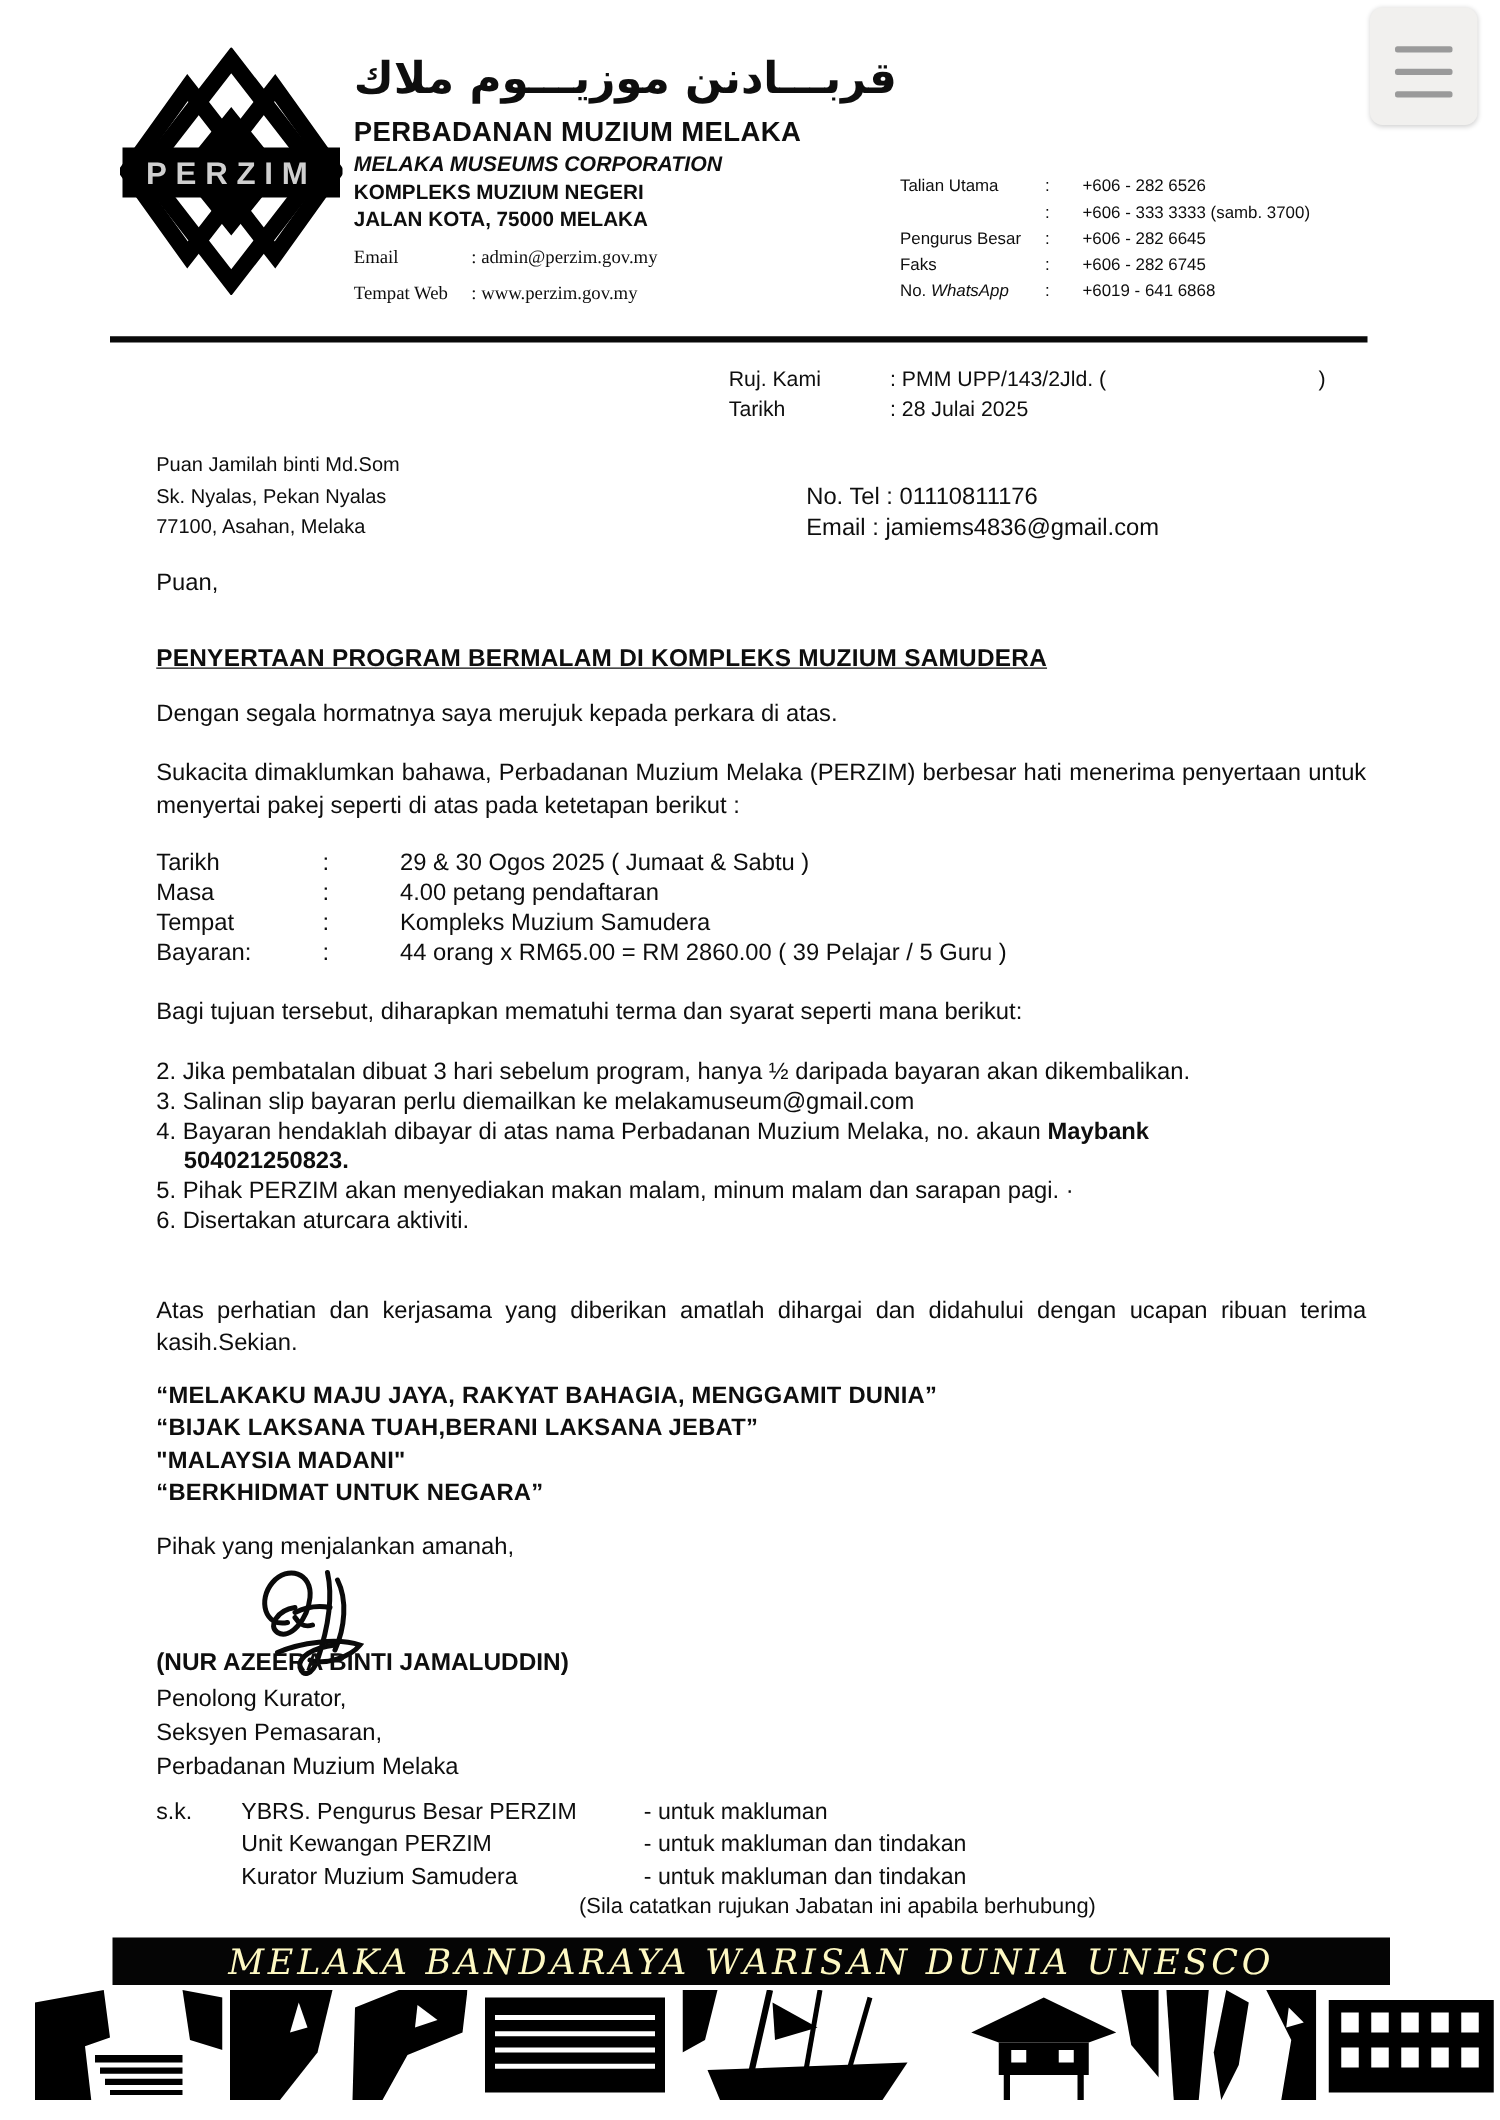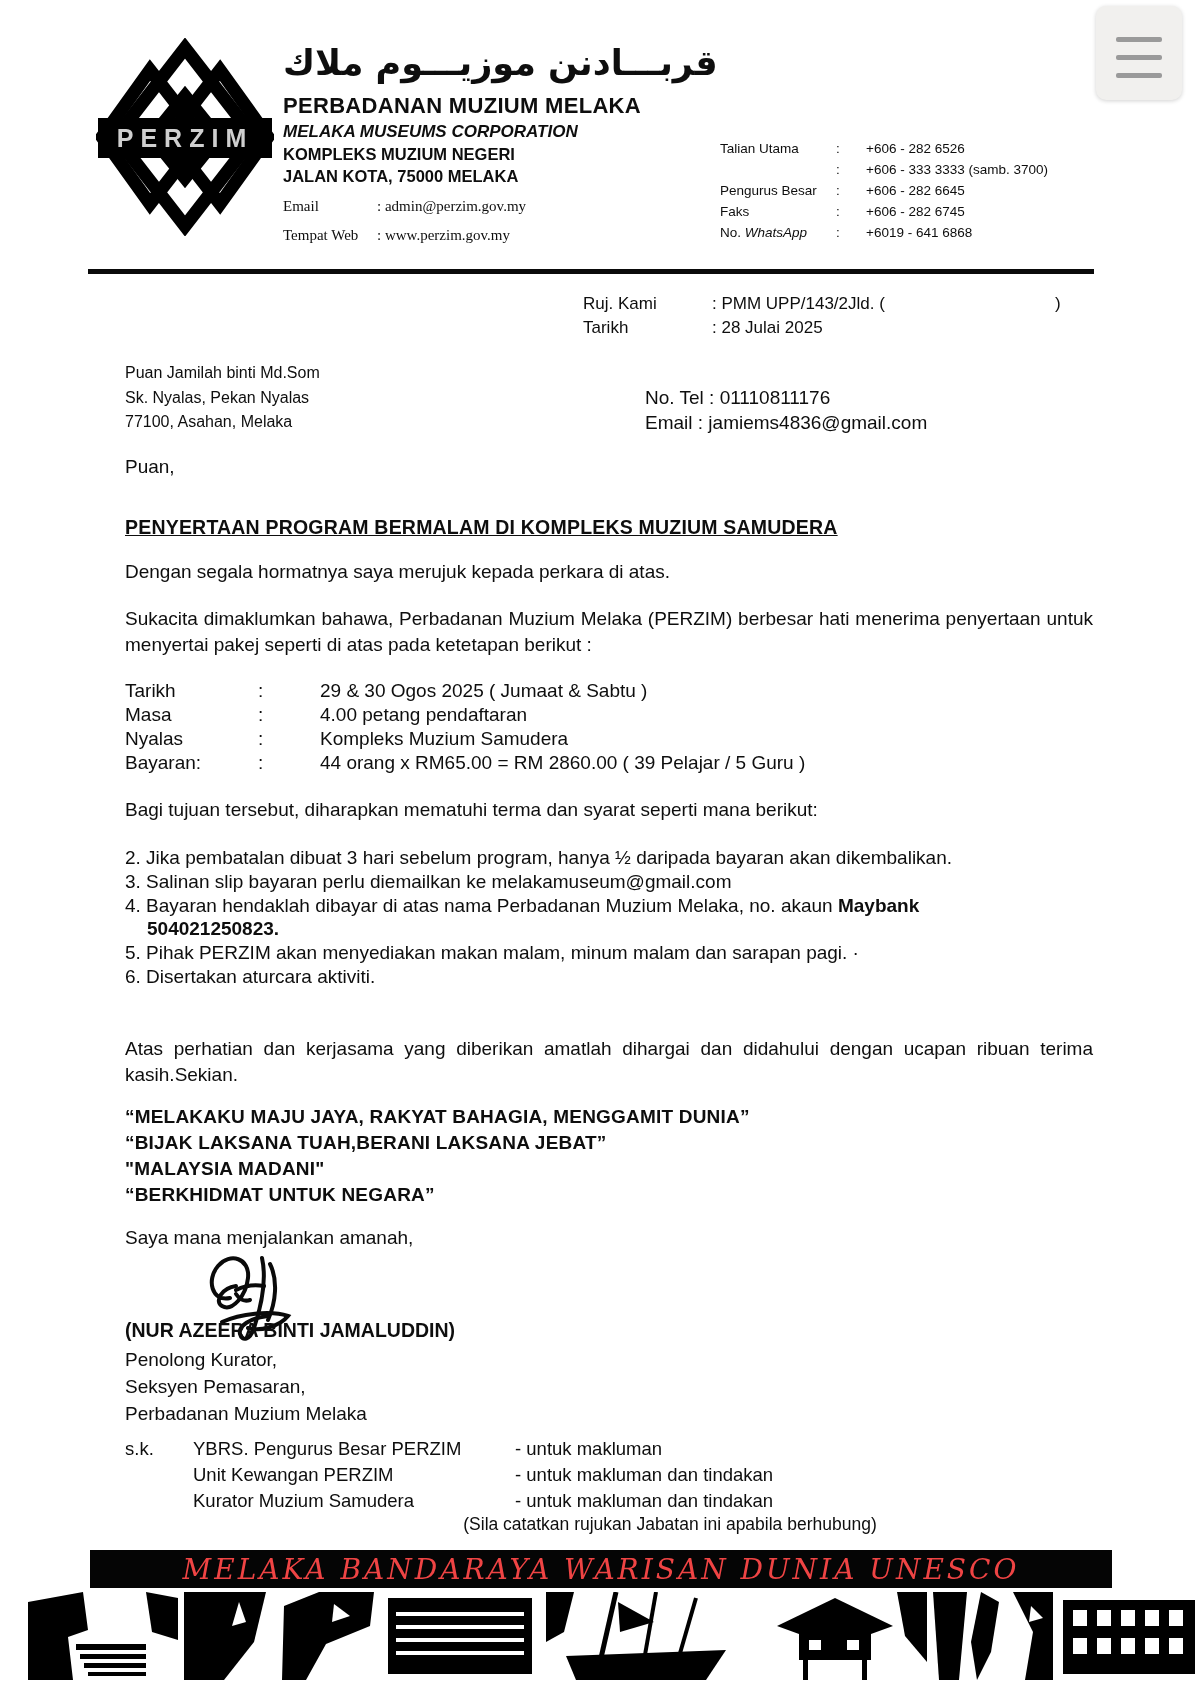--- a/index.html
+++ b/index.html
@@ -53,21 +53,21 @@
   .amanah{position:absolute;left:125px;top:1227px;font-size:19px;}
   .signature{position:absolute;left:192px;top:1250px;width:160px;height:100px;}
   .name{position:absolute;left:125px;top:1319px;font-size:19.5px;font-weight:bold;}
   .titles{position:absolute;left:125px;top:1346px;font-size:19px;line-height:27px;}
   .sk{position:absolute;left:125px;top:1436px;font-size:18.5px;line-height:26px;}
   .sk-row{display:flex;}
   .sk-lbl{width:68px;font-weight:bold;}
   .sk-row .sk-lbl{font-weight:normal;}
   .sk-to{width:322px;}
   .note{position:absolute;left:140px;top:1514px;width:1060px;text-align:center;font-size:17.5px;}
-  .banner{position:absolute;left:90px;top:1550px;width:1022px;height:38px;background:#050505;color:#ef4444;
+  .banner{position:absolute;left:90px;top:1550px;width:1022px;height:38px;background:#050505;color:#fef9c3;
           display:flex;align-items:center;justify-content:center;
           font-family:"DejaVu Serif",serif;font-style:italic;font-size:28px;letter-spacing:3px;white-space:nowrap;}
   .photos{position:absolute;left:28px;top:1592px;height:88px;display:flex;gap:6px;}
   .photo{height:88px;background:#fff;}
   .photo svg{display:block;width:100%;height:100%;}
 </style>
 </head>
 <body>
 
 <div class="page">
@@ -172,21 +172,21 @@
       <span class="d-lbl">Tarikh</span>
       <span class="d-sep">:</span>
       <span>29 &amp; 30 Ogos 2025 ( Jumaat &amp; Sabtu )</span>
     </div>
     <div class="d-row">
       <span class="d-lbl">Masa</span>
       <span class="d-sep">:</span>
       <span>4.00 petang pendaftaran</span>
     </div>
     <div class="d-row">
-      <span class="d-lbl">Nyalas</span>
+      <span class="d-lbl">Tempat</span>
       <span class="d-sep">:</span>
       <span>Kompleks Muzium Samudera</span>
     </div>
     <div class="d-row">
       <span class="d-lbl">Bayaran:</span>
       <span class="d-sep">:</span>
       <span>44 orang x RM65.00 = RM 2860.00 ( 39 Pelajar / 5 Guru )</span>
     </div>
   </div>
 
@@ -205,21 +205,21 @@
 
   <div class="para para4">Atas perhatian dan kerjasama yang diberikan amatlah dihargai dan didahului dengan ucapan ribuan terima kasih.Sekian.</div>
 
   <div class="slogans">
     <div>“MELAKAKU MAJU JAYA, RAKYAT BAHAGIA, MENGGAMIT DUNIA”</div>
     <div>“BIJAK LAKSANA TUAH,BERANI LAKSANA JEBAT”</div>
     <div>"MALAYSIA MADANI"</div>
     <div>“BERKHIDMAT UNTUK NEGARA”</div>
   </div>
 
-  <div class="amanah">Saya mana menjalankan amanah,</div>
+  <div class="amanah">Pihak yang menjalankan amanah,</div>
 
   <div class="signature">
     <svg viewBox="0 0 160 100">
       <g fill="none" stroke="#0a0a0a" stroke-width="4" stroke-linecap="round">
         <path d="M38 48 C20 52, 14 30, 26 16 C38 2, 58 8, 56 28 C54 46, 40 62, 30 56 C22 51, 30 38, 44 36"></path>
         <path d="M44 40 C52 36, 62 34, 72 36"></path>
         <path d="M70 8 C74 26, 72 48, 62 78 C58 90, 50 92, 48 84 C46 76, 58 68, 76 66"></path>
         <path d="M78 14 C86 30, 84 52, 76 70"></path>
         <path d="M30 72 C48 64, 78 60, 96 66 C88 76, 68 82, 56 78"></path>
         <path d="M44 44 C48 50, 52 52, 58 50"></path>

